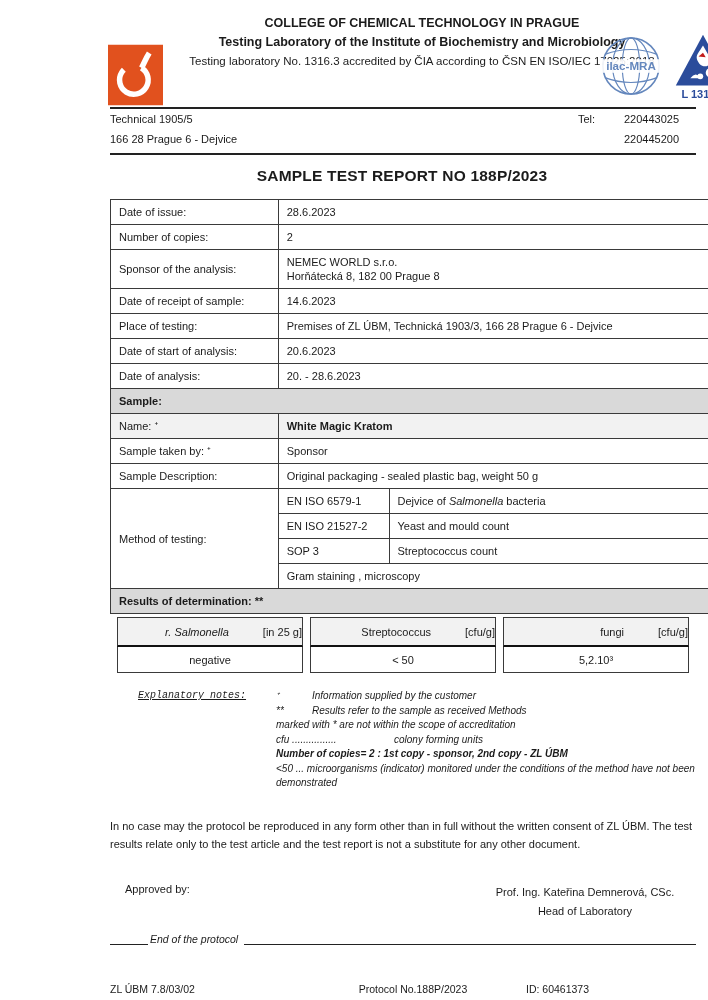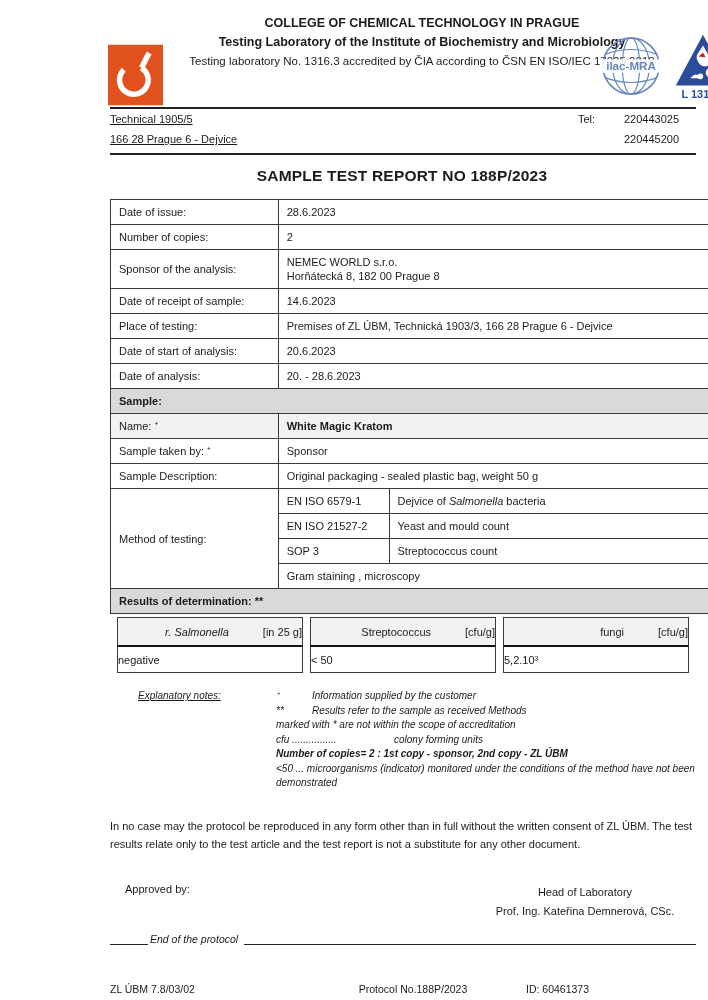--- a/index.html
+++ b/index.html
@@ -31,21 +31,21 @@
   .org-line1,.org-line2{font-weight:bold;font-size:12.5px;white-space:nowrap;}
   .org-line3{font-size:11.5px;white-space:nowrap;}
   .uct-logo{position:absolute;left:60px;top:44px;width:55px;height:62px;}
   .ilac-stamp{position:absolute;left:552px;top:35px;width:62px;height:62px;}
   .cia-logo{position:absolute;left:622px;top:32px;width:66px;height:78px;text-align:center;}
   .cia-label{font-weight:bold;font-size:11px;color:var(--accent-blue);margin-top:-2px;}
   .hrule{margin-left:62px;width:586px;border-top:2px solid #222;}
   
   .addr{margin:4px 62px 0 62px;width:586px;}
   .addr-row{display:flex;align-items:baseline;height:20px;}
-  .addr-left{flex:1;text-decoration:underline;}
+  .addr-left{flex:1;}
   .addr-tel-label{width:46px;}
   .addr-tel-num{width:72px;}
   
   .title{
     margin-top:12px;text-align:center;
     font-weight:bold;font-size:15.5px;letter-spacing:.2px;
   }
   
   table.info{
     margin:14px 0 0 62px;width:600px;
@@ -67,26 +67,26 @@
     table-layout:fixed;
   }
   table.results td{padding:0;}
   table.results tr:first-child td{
     background:var(--row-gray);
     border:1px solid var(--line);border-bottom:2.5px solid #111;
     height:27px;
   }
   table.results tr:last-child td{
     border:1px solid var(--line);border-top:none;
-    height:25px;text-align:left;
+    height:25px;text-align:center;
   }
   .res-head{display:flex;justify-content:flex-end;align-items:center;gap:34px;height:100%;}
   
   .notes{display:flex;margin:16px 0 0 90px;font-size:10px;font-style:italic;line-height:14.5px;}
-  .notes-label{width:138px;text-decoration:underline;}
+  .notes-label{width:138px;text-decoration:underline;font-family:Liberation Mono, monospace;}
   .notes-body{width:420px;}
   .note-line{display:flex;}
   .note-marker{width:36px;}
   .note-marker.sup{font-size:9px;vertical-align:super;}
   .cfu-line{display:flex;}
   .cfu-term{width:118px;}
   
   .legal{margin:26px 62px 0 62px;width:586px;line-height:18px;}
   .approval{position:relative;margin:30px 62px 0 62px;height:44px;}
   .approve-label{position:absolute;left:15px;top:0;}
@@ -291,22 +291,22 @@
       <div class="bold">Number of copies= 2 : 1st copy - sponsor, 2nd copy - ZL ÚBM</div>
       <div>&lt;50 ... microorganisms (indicator) monitored under the conditions of the method have not been demonstrated</div>
     </div>
   </div>
 
   <div class="legal">In no case may the protocol be reproduced in any form other than in full without the written consent of ZL ÚBM. The test results relate only to the test article and the test report is not a substitute for any other document.</div>
 
   <div class="approval">
     <div class="approve-label">Approved by:</div>
     <div class="approver">
+      <div>Prof. Ing. Kateřina Demnerová, CSc.</div>
       <div>Head of Laboratory</div>
-      <div>Prof. Ing. Kateřina Demnerová, CSc.</div>
     </div>
   </div>
 
   <div class="endline">
     <span class="end-dash"></span>
     <span class="end-text">End of the protocol</span>
     <span class="end-fill"></span>
   </div>
 
   <div class="footer">

